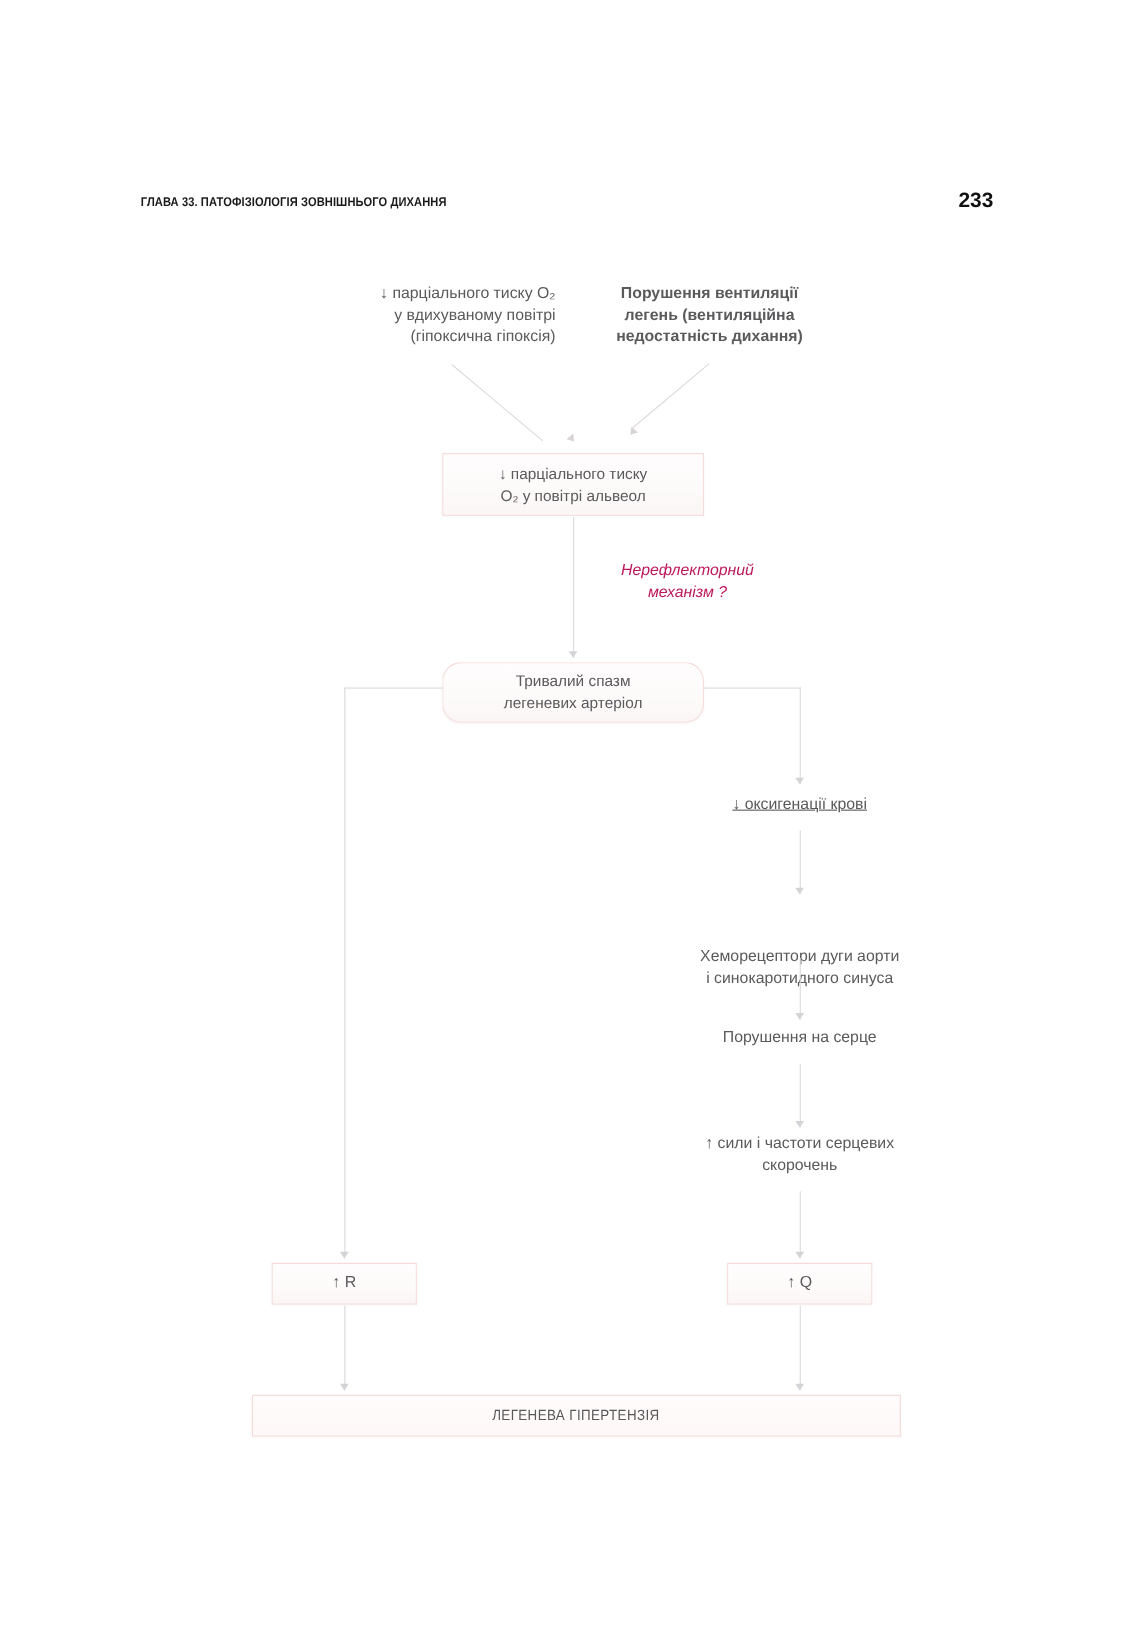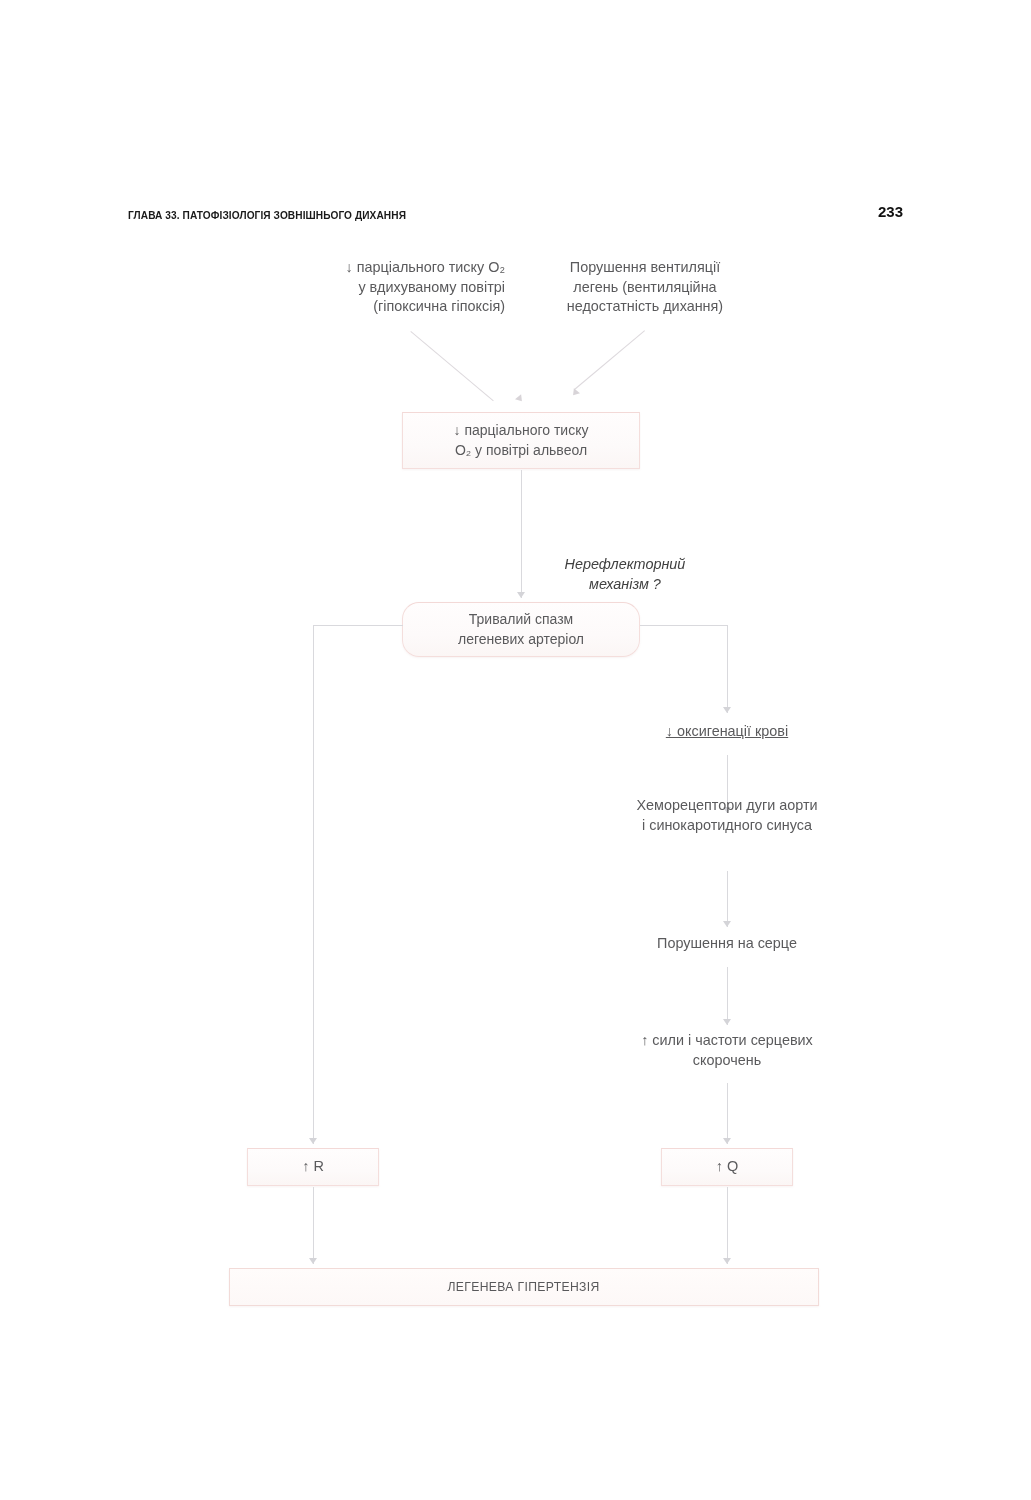--- a/index.html
+++ b/index.html
@@ -21,56 +21,54 @@
     inset: 0;
   }
 
   
   .header-row {
     position: absolute;
     left: 128px;
     top: 178px;
     width: 775px;
     height: 22px;
-    margin-top: 31px;
   }
   .chapter-title {
     position: absolute;
     left: 0;
     top: 0;
     font-size: 11.5px;
     font-weight: bold;
     letter-spacing: 0.1px;
     color: #1a1a1a;
     transform: scaleX(0.88);
     transform-origin: left center;
     white-space: nowrap;
   }
   .page-number {
     position: absolute;
     right: 0;
     top: -6px;
-    font-size: 15px;
+    font-size: 19px;
     font-weight: bold;
     color: #111111;
   }
 
   
   .node-text {
     position: absolute;
     text-align: center;
     font-size: 14.4px;
     line-height: 19.5px;
     color: #5a5a5c;
     white-space: pre-line;
   }
   .node-text.italic {
     font-style: italic;
-    color: #404040;
-    margin-top: 45px;
+    color: #be185d;
   }
 
   .box {
     position: absolute;
     box-sizing: border-box;
     background: linear-gradient(180deg, #fffdfd 0%, #fdfafa 60%, #fbf6f5 100%);
     border: 1px solid #f4dedc;
     border-top-color: #f3d9d7;
     display: flex;
     align-items: center;
@@ -149,21 +147,21 @@
 
   <div class="header-row">
     <div class="chapter-title">ГЛАВА 33. ПАТОФІЗІОЛОГІЯ ЗОВНІШНЬОГО ДИХАННЯ</div>
     <div class="page-number">233</div>
   </div>
 
   <div class="node-text" style="left:305px; top:258px; width:200px;text-align:right;">↓ парціального тиску O₂
 у вдихуваному повітрі
 (гіпоксична гіпоксія)</div>
 
-  <div class="node-text" style="left:545px; top:258px; width:200px;">Порушення вентиляції
+  <div class="node-text" style="left:545px; top:258px; width:200px;font-weight:bold;">Порушення вентиляції
 легень (вентиляційна
 недостатність дихання)</div>
 
   <div class="diag" style="left:411px; top:331px; width:108px; transform: rotate(40deg);"></div>
   <div class="arrowhead diag-head" style="left:516px; top:396px; transform: rotate(-40deg);"></div>
 
   <div class="diag" style="left:645px; top:331px; width:92px; transform: rotate(140deg);"></div>
   <div class="arrowhead diag-head" style="left:571px; top:390px; transform: rotate(40deg);"></div>
 
   <div class="box" style="left:402px; top:412px; width:238px; height:57px;">↓ парціального тиску
@@ -184,21 +182,21 @@
 
   <div class="hline" style="left:640px; top:625px; width:88px;"></div>
   <div class="vline" style="left:727px; top:625px; height:88px;"></div>
   <div class="arrowhead" style="left:723px; top:707px;"></div>
 
   <div class="node-text" style="left:617px; top:722px; width:220px;text-decoration:underline;">↓ оксигенації крові</div>
 
   <div class="vline" style="left:727px; top:755px; height:58px;"></div>
   <div class="arrowhead" style="left:723px; top:807px;"></div>
 
-  <div class="node-text" style="left:602px; top:796px; width:250px;">Хеморецептори дуги аорти
+  <div class="node-text" style="left:602px; top:861px; width:250px;">Хеморецептори дуги аорти
 і синокаротидного синуса</div>
 
   <div class="vline" style="left:727px; top:871px; height:56px;"></div>
   <div class="arrowhead" style="left:723px; top:921px;"></div>
 
   <div class="node-text" style="left:627px; top:934px; width:200px;">Порушення на серце</div>
 
   <div class="vline" style="left:727px; top:967px; height:58px;"></div>
   <div class="arrowhead" style="left:723px; top:1019px;"></div>
 

